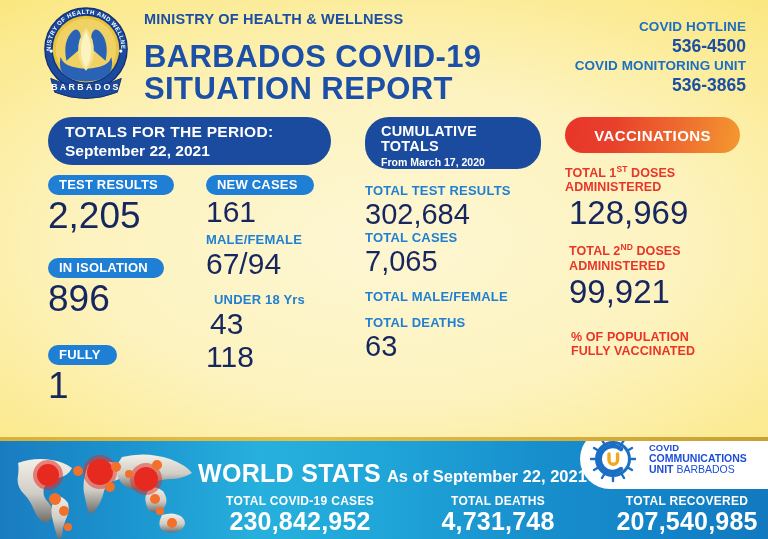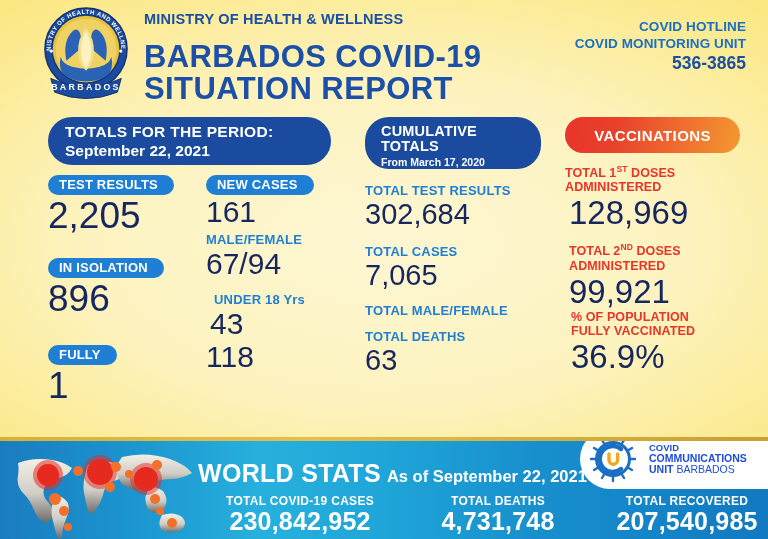--- a/index.html
+++ b/index.html
@@ -84,40 +84,40 @@
   .cum-banner {
     width: 176px; height: 52px; border-radius: 24px;
     padding: 6px 0 0 16px; flex-direction: column; justify-content: center;
     align-items: flex-start;
   }
   .cum-banner .c1 { font-size: 14.5px; font-weight: bold; line-height: 1.03; letter-spacing: .2px;}
   .cum-banner .c2 { font-size: 10.5px; font-weight: bold; margin-top: 2px; }
   .c2-body { margin-top: 14px; }
   .c2-body .lbl-blue { display: block; }
   .c2-num { font-size: 29px; color: #16265e; line-height: 1.12; }
-  .gap-a { margin-top: 14px; }
+  .gap-a { margin-top: 0; }
   .gap-b { margin-top: 11px; }
 
   
   .col3 { position: absolute; left: 565px; top: 117px; width: 195px; }
   .vax-banner {
     width: 175px; height: 36px; border-radius: 18px;
     background: linear-gradient(100deg, #e8352a 0%, #e8402b 28%, #ef7030 68%, #f4992f 100%);
     color: #fff; display: flex; align-items: center; justify-content: center;
     font-size: 15px; font-weight: bold; letter-spacing: .4px;
   }
   .lbl-red {
     font-size: 12.5px; font-weight: bold; color: #e8352a;
     line-height: 1.12; letter-spacing: .1px;
   }
   .lbl-red sup { font-size: 8.5px; vertical-align: super; }
   .vax-num { font-size: 33px; color: #16265e; line-height: 1.1; margin-top: 1px; }
   .vax-blk1 { margin-top: 12px; }
   .vax-blk2 { margin-top: 12px; }
-  .vax-blk3 { padding-left: 6px; }
+  .vax-blk3 { margin-top: 20px; padding-left: 6px; }
   .indent-1 { padding-left: 8px; }
   .indent-2 { padding-left: 4px; }
 
   
   .gold-rule {
     position: absolute; left: 0; top: 437px; width: 768px; height: 4px;
     background: linear-gradient(90deg,#d8b13a 0%, #e3c04a 40%, #c9a032 100%);
   }
   .footer {
     position: absolute; left: 0; top: 441px; width: 768px; height: 98px;
@@ -185,20 +185,21 @@
 
     <div class="ministry-line">MINISTRY OF HEALTH &amp; WELLNESS</div>
 
     <div class="report-title">
       <span class="l1">BARBADOS COVID-19</span>
       <span class="l2">SITUATION REPORT</span>
     </div>
 
     <div class="hotline">
       <div class="lbl">COVID HOTLINE</div>
+      <div class="num">536-4500</div>
       <div class="lbl">COVID MONITORING UNIT</div>
       <div class="num">536-3865</div>
     </div>
   </div>
 
   <div class="col1">
     <div class="pill-navy period-banner">
       <span class="t1">TOTALS FOR THE PERIOD:</span>
       <span class="t2">September 22, 2021</span>
     </div>
@@ -268,21 +269,20 @@
         <div>ADMINISTERED</div>
       </div>
       <div class="vax-num">99,921</div>
     </div>
 
     <div class="vax-blk3">
       <div class="lbl-red">
         <div>% OF POPULATION</div>
         <div>FULLY VACCINATED</div>
       </div>
-      <div class="vax-num">36.9%</div>
     </div>
   </div>
 
   <div class="gold-rule"></div>
 
   <div class="footer">
 
     <svg class="worldmap" viewBox="0 0 196 96">
       <defs>
         <linearGradient id="lg" x1="0" y1="0" x2="0" y2="1">

